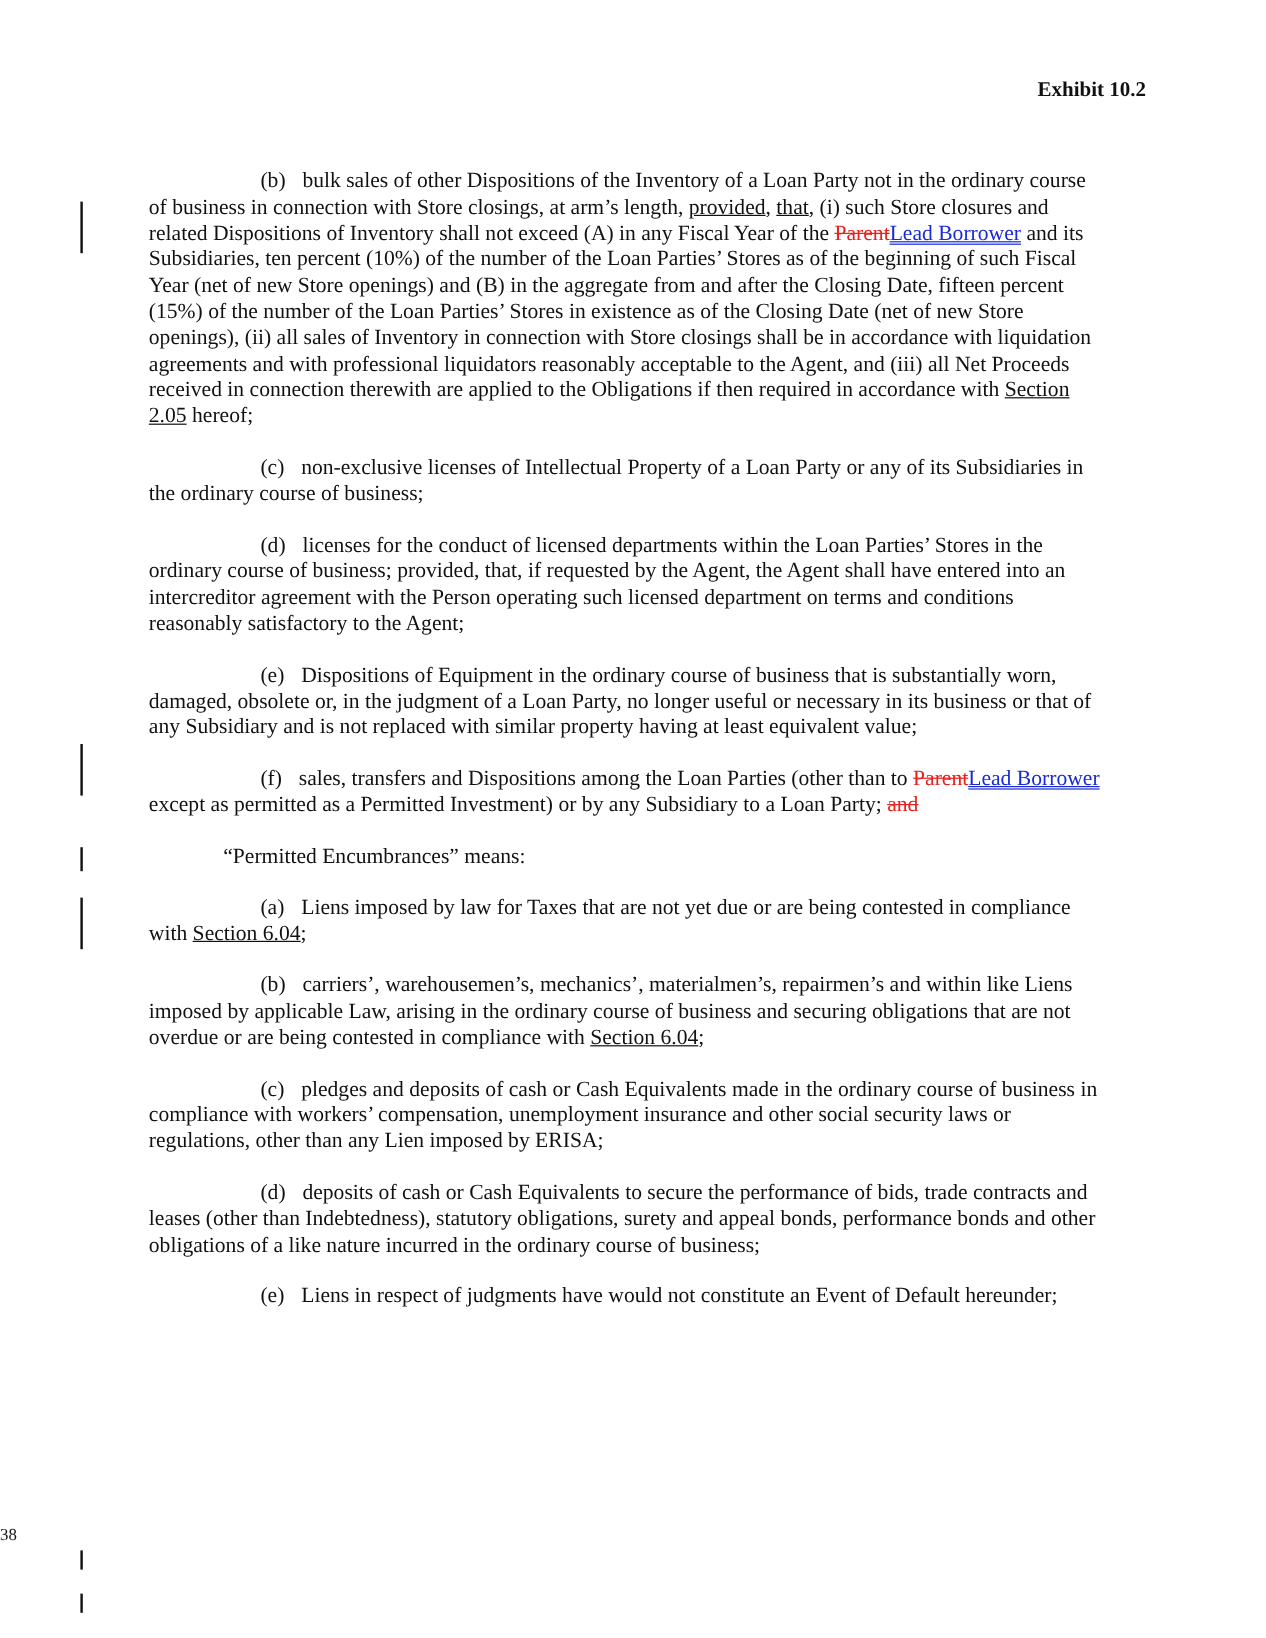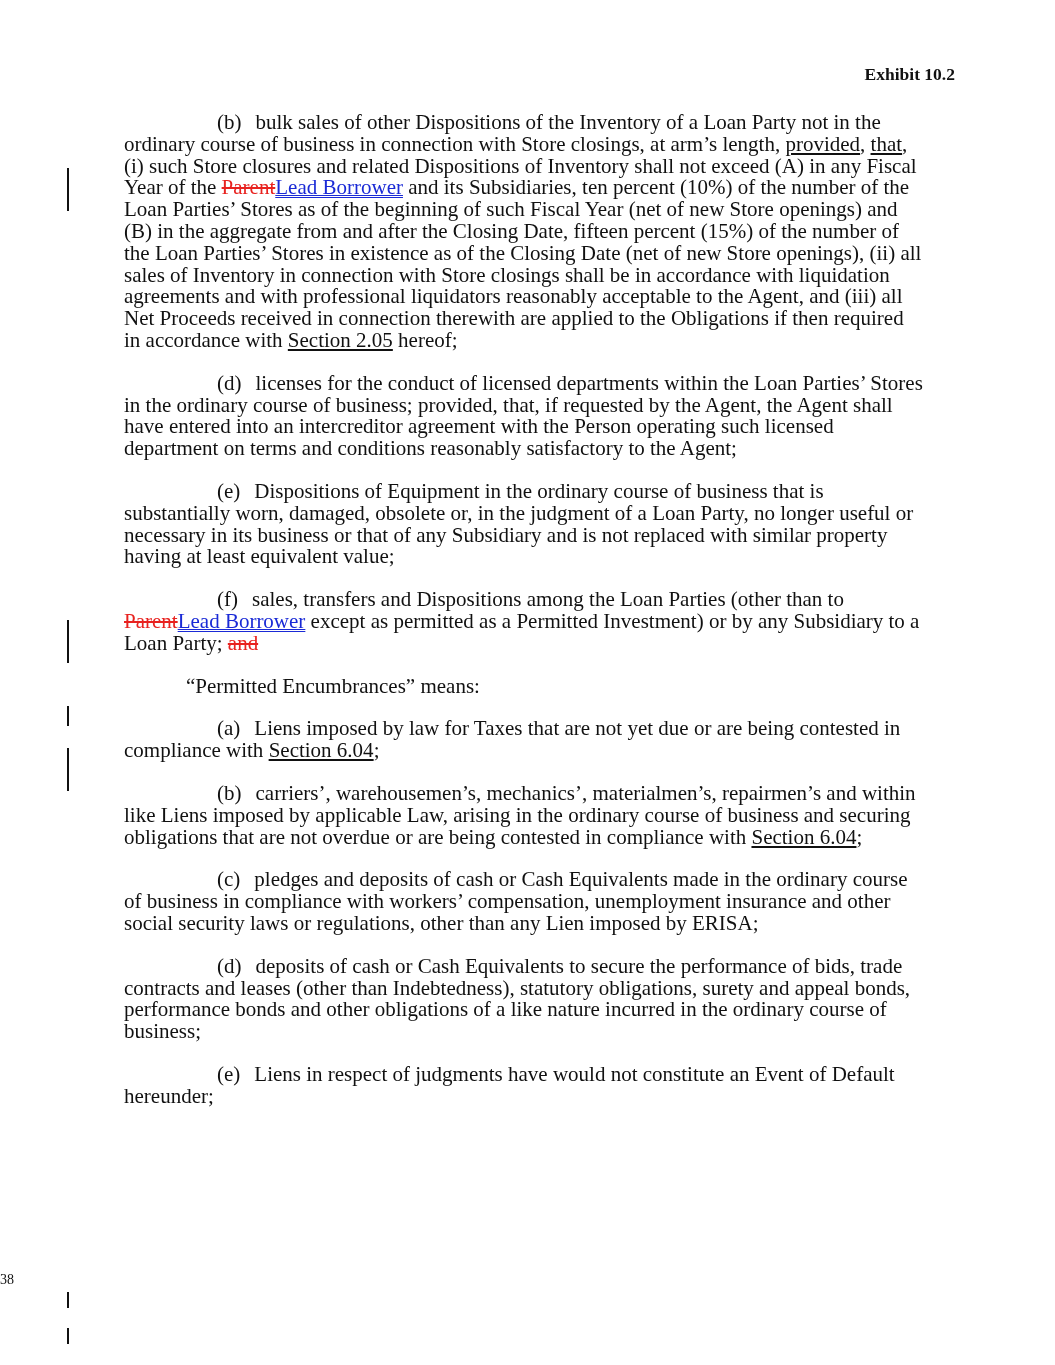--- a/index.html
+++ b/index.html
@@ -1,20 +1,20 @@
 <!DOCTYPE html>
 <html><head>
 <meta charset="utf-8">
 <style>
   html, body { margin: 0; padding: 0; background: #ffffff; }
   body { width: 1055px; height: 1365px; position: relative; overflow: hidden;
          font-family: "Liberation Serif", "DejaVu Serif", serif; color: #111111; }
   .page { position: absolute; left: 0; top: 0; width: 1055px; height: 1331px; border-radius: 28px; }
   .exhibit { position: absolute; right: 100px; top: 64px; font-weight: bold; font-size: 17.5px; }
-  .body-text { position: absolute; left: 124px; width: 800px; top: 112px; font-size: 21px; line-height: 21.8px; }
+  .body-text { position: absolute; left: 124px; width: 800px; top: 140px; font-size: 18px; line-height: 21.8px; }
   .para { margin: 0 0 21px 0; text-indent: 93px; text-align: left; }
   .para.defn { text-indent: 62px; }
   .ul { text-decoration: underline; }
   .del { color: #e8221f; text-decoration: line-through; }
   .ins { color: #1a2ad6; text-decoration: underline; text-decoration-style: double; text-decoration-thickness: 1px; }
   .tab { display: inline-block; width: 14px; }
   .page-number { position: absolute; left: 0; width: 1045px; text-align: left; top: 1272px; font-size: 14px; }
   .change-bar { position: absolute; left: 67px; width: 2px; background: #111111; }
 </style>
 </head>
@@ -26,20 +26,23 @@
   <div class="change-bar" style="top:168px;height:43px;"></div>
   <div class="change-bar" style="top:620px;height:43px;"></div>
   <div class="change-bar" style="top:706px;height:20px;"></div>
   <div class="change-bar" style="top:748px;height:43px;"></div>
   <div class="change-bar" style="top:1292px;height:16px;"></div>
   <div class="change-bar" style="top:1328px;height:16px;"></div>
 
   <div class="body-text">
     <p class="para">
       <span>(b)</span><span class="tab"></span><span>bulk sales of other Dispositions of the Inventory of a Loan Party not in the ordinary course of business in connection with Store closings, at arm’s length, </span><span class="ul">provided</span><span>, </span><span class="ul">that</span><span>, (i) such Store closures and related Dispositions of Inventory shall not exceed (A) in any Fiscal Year of the </span><span class="del">Parent</span><span class="ins">Lead Borrower</span><span> and its Subsidiaries, ten percent (10%) of the number of the Loan Parties’ Stores as of the beginning of such Fiscal Year (net of new Store openings) and (B) in the aggregate from and after the Closing Date, fifteen percent (15%) of the number of the Loan Parties’ Stores in existence as of the Closing Date (net of new Store openings), (ii)  all sales of Inventory in connection with Store closings shall be in accordance with liquidation agreements and with professional liquidators reasonably acceptable to the Agent, and (iii) all Net Proceeds received in connection therewith are applied to the Obligations if then required in accordance with </span><span class="ul">Section 2.05</span><span> hereof;</span>
+    </p>
+    <p class="para">
+      <span>(c)</span><span class="tab"></span><span>non-exclusive licenses of Intellectual Property of a Loan Party or any of its Subsidiaries in the ordinary course of business;</span>
     </p>
     <p class="para">
       <span>(d)</span><span class="tab"></span><span>licenses for the conduct of licensed departments within the Loan Parties’ Stores in the ordinary course of business; provided, that, if requested by the Agent, the Agent shall have entered into an intercreditor agreement with the Person operating such licensed department on terms and conditions reasonably satisfactory to the Agent;</span>
     </p>
     <p class="para">
       <span>(e)</span><span class="tab"></span><span>Dispositions of Equipment in the ordinary course of business that is substantially worn, damaged, obsolete or, in the judgment of a Loan Party, no longer useful or necessary in its business or that of any Subsidiary and is not replaced with similar property having at least equivalent value;</span>
     </p>
     <p class="para">
       <span>(f)</span><span class="tab"></span><span>sales, transfers and Dispositions among the Loan Parties (other than to </span><span class="del">Parent</span><span class="ins">Lead Borrower</span><span> except as permitted as a Permitted Investment) or by any Subsidiary to a Loan Party; </span><span class="del">and</span>
     </p>

